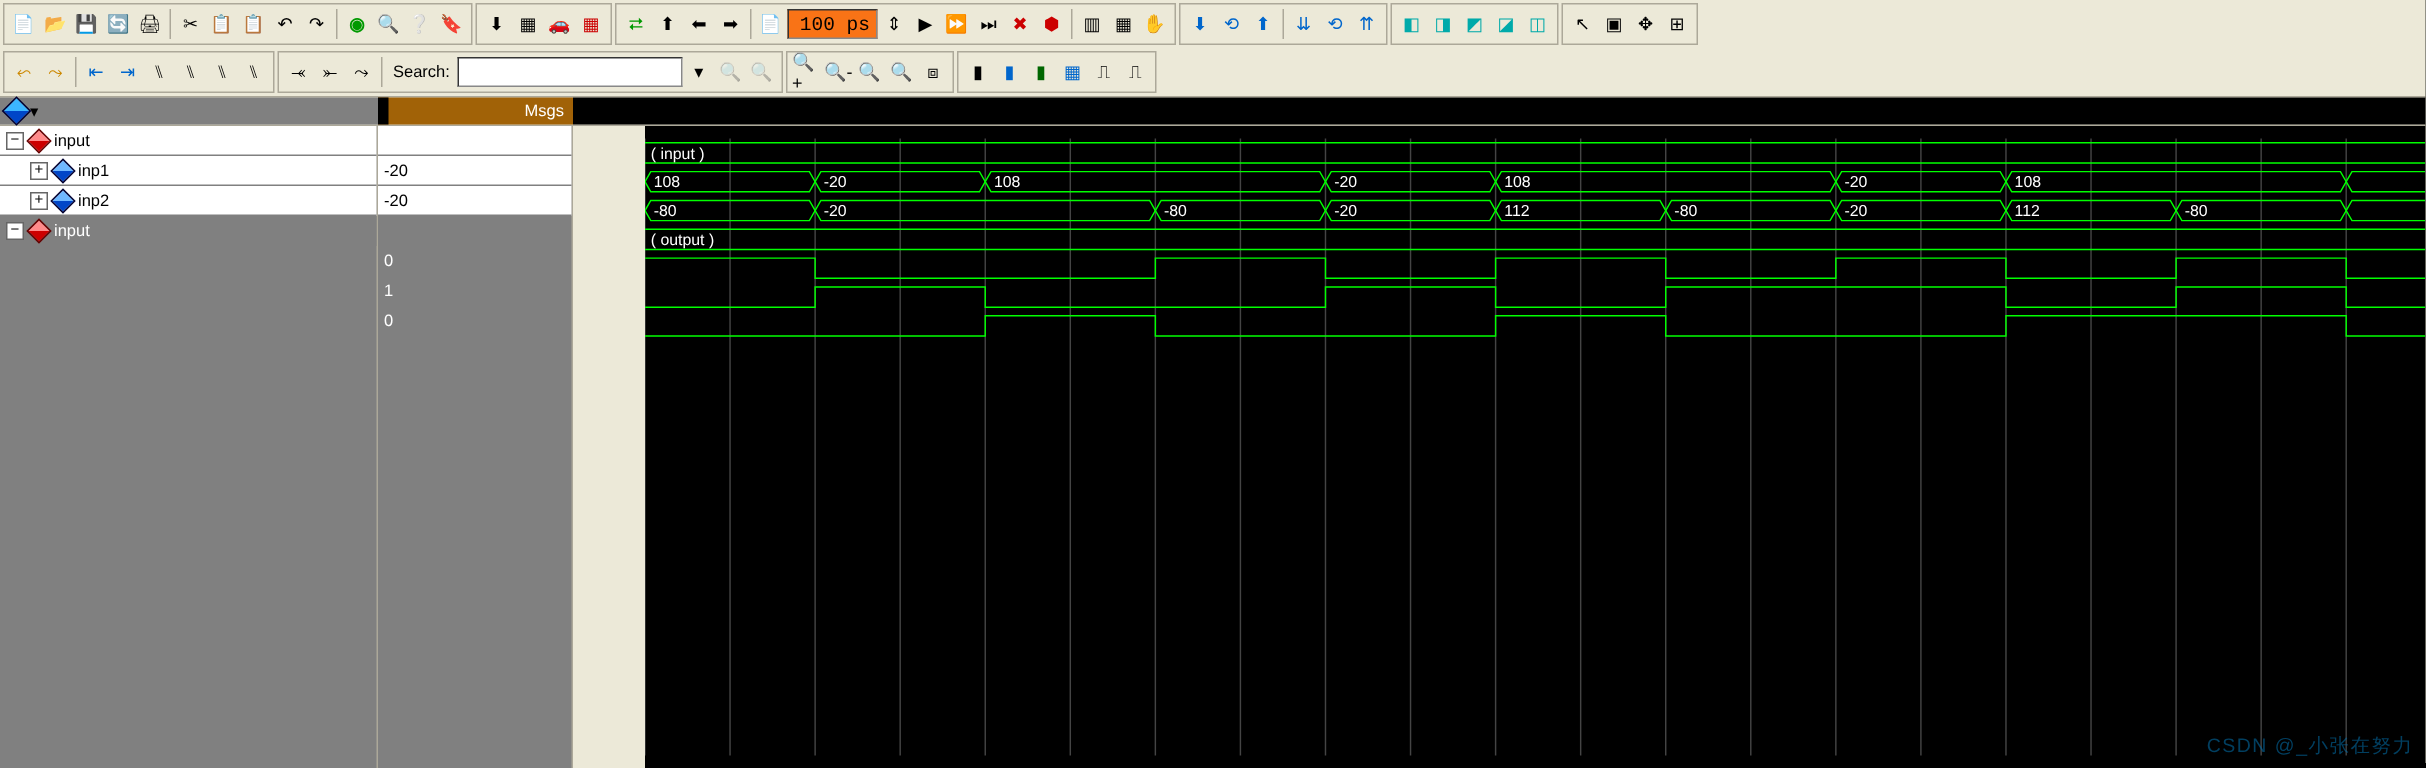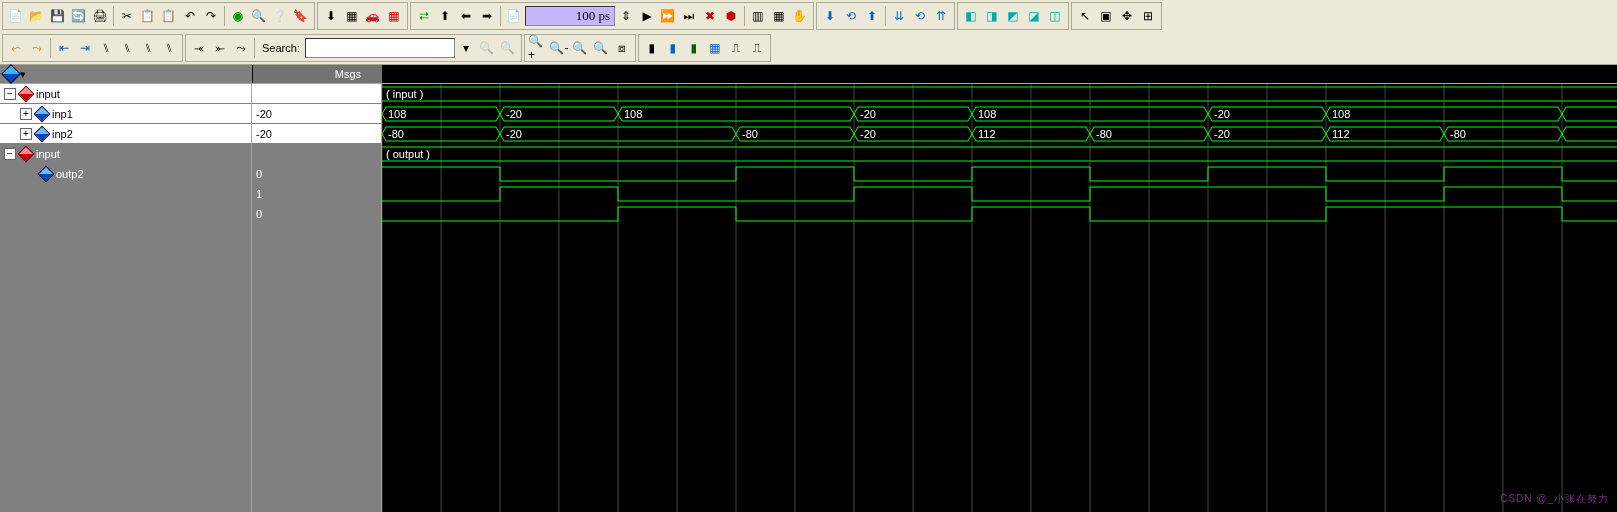--- a/index.html
+++ b/index.html
@@ -3,38 +3,38 @@
 <meta charset="utf-8">
 <style>
   * { box-sizing: border-box; margin: 0; padding: 0; font-family: Tahoma, Arial, sans-serif; font-size: 11px; }
   body { background: #ece9d8; width: 1617px; height: 512px; overflow: hidden; }
 
   
   .tb-row { display: flex; align-items: center; height: 32px; background: #ece9d8; padding: 1px 2px; gap: 2px; }
   .tb-group { display: flex; align-items: center; height: 28px; border: 1px solid #aca899; background: #ece9d8; padding: 0 3px; gap: 1px; }
   .tb-btn { width: 20px; height: 22px; display: flex; align-items: center; justify-content: center; cursor: pointer; font-size:12px;}
   .tb-sep { width: 1px; height: 20px; background: #aca899; margin: 0 2px; }
-  .tb-input { height:20px; border:1px inset #888; background:#c4b5fd; text-align:right; padding:0 4px; width:90px; font-family: Liberation Serif, serif; font-size:13px;}
+  .tb-input { height:20px; border:1px inset #888; background:#f97316; text-align:right; padding:0 4px; width:60px; font-family: Liberation Mono, monospace; font-size:13px;}
 
   .search-label { padding:0 4px; }
   .search-input { width:150px; height:20px; border:1px inset #888; background:#fff;}
 
   
   .header { display:flex; height:20px; border-top:1px solid #aca899; border-bottom:1px solid #aca899;}
   .h-sig { flex:0 0 252px; background:#808080; display:flex; align-items:center; padding-left:4px;}
   .h-sig-icon { width:14px; height:14px; display:inline-block; transform: rotate(45deg);
     background: linear-gradient(135deg,#3cb6ff 50%,#0046c8 50%); border:1px solid #003; margin-right:2px;}
-  .h-msgs{ flex:0 0 130px; background:#737373; color:#fff; display:flex; align-items:center; justify-content:flex-end; padding-right:21px; border-left:1px solid #000000;}
+  .h-msgs{ flex:0 0 130px; background:#a16207; color:#fff; display:flex; align-items:center; justify-content:flex-end; padding-right:6px; border-left:7px solid #000000;}
   .h-wave{ flex:1; background:#000;}
 
   
   .cols { display:flex; height: calc(512px - 32px - 32px - 20px); overflow:hidden;}
   .col-sig { flex:0 0 252px; background:#808080; border-right:1px solid #aca899; position:relative;}
   .col-msgs{ flex:0 0 130px; background:#808080; border-right:1px solid #aca899;}
-  .col-wave{ flex:1; background:#000; position:relative; overflow:hidden;}
+  .col-wave{ flex:1; background:#000; position:relative; overflow:hidden;margin-left:48px;}
 
   
   .sig-row { display:flex; align-items:center; height:20px; padding-left:4px; color:#000; background:#fff; border-bottom:1px solid #808080;}
   .sig-row.grey { background:#808080; color:#fff; border-bottom:none;}
   .sig-row .indent1 { width:16px; display:inline-block;}
   .sig-row .indent2 { width:36px; display:inline-block;}
   .exp { width:12px; height:12px; border:1px solid #666; background:#fff; color:#000; font-size:10px; line-height:10px; text-align:center; margin-right:4px; cursor:pointer;}
   .dia-red { width:12px; height:12px; display:inline-block; transform:rotate(45deg); background:linear-gradient(135deg,#ff8a8a 50%,#c00 50%); border:1px solid #600; margin-right:4px;}
   .dia-blue{ width:12px; height:12px; display:inline-block; transform:rotate(45deg); background:linear-gradient(135deg,#6fb8ff 50%,#0046c8 50%); border:1px solid #003; margin-right:4px;}
 
@@ -42,21 +42,21 @@
   .msg-row { height:20px; color:#fff; padding-left:4px; display:flex; align-items:center;}
   .msg-row.w { background:#fff; color:#000; border-bottom:1px solid #808080;}
 
   
   svg.wave { position:absolute; inset:0; width:100%; height:100%; }
   .grid-line { stroke:#444; stroke-width:1;}
   .sig-line { stroke:#0f0; stroke-width:1; fill:none;}
   .sig-text { fill:#fff; font-size:11px; font-family: Tahoma,Arial;}
   .bus-outline { stroke:#0f0; fill:none; stroke-width:1;}
 
-  .watermark { position:absolute; right:8px; bottom:6px; color:#d946ef; opacity:.6; font-size:10px; letter-spacing:1px;}
+  .watermark { position:absolute; right:8px; bottom:6px; color:#0369a1; opacity:.6; font-size:13px; letter-spacing:1px;}
 </style>
 </head>
 <body>
 
 <div class="tb-row">
   <div class="tb-group">
     <div class="tb-btn">📄</div>
     <div class="tb-btn">📂</div>
     <div class="tb-btn">💾</div>
     <div class="tb-btn">🔄</div>
@@ -188,25 +188,20 @@
     <div class="sig-row">
       <span class="indent1"></span>
       <span class="exp">+</span>
       <span class="dia-blue"></span>
       <span>inp2</span>
     </div>
     <div class="sig-row grey">
       <span class="exp">−</span>
       <span class="dia-red"></span>
       <span>input</span>
-    </div>
-    <div class="sig-row grey">
-      <span class="indent2"></span>
-      <span class="dia-blue"></span>
-      <span>outp2</span>
     </div>
   </div>
 
   <div class="col-msgs">
     <div class="msg-row w"></div>
     <div class="msg-row w">-20</div>
     <div class="msg-row w">-20</div>
     <div class="msg-row"></div>
     <div class="msg-row">0</div>
     <div class="msg-row">1</div>

